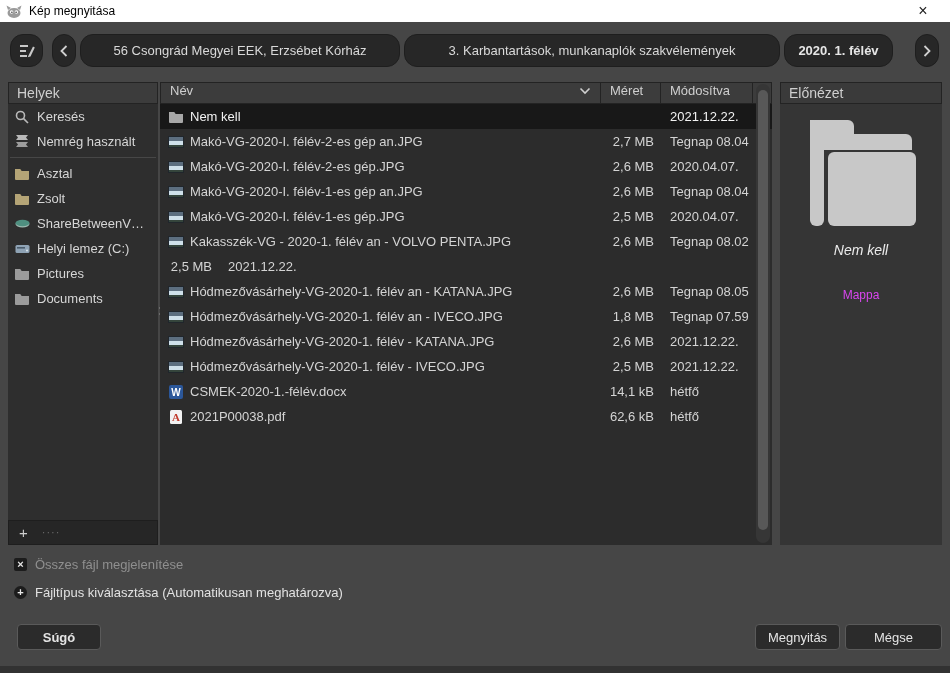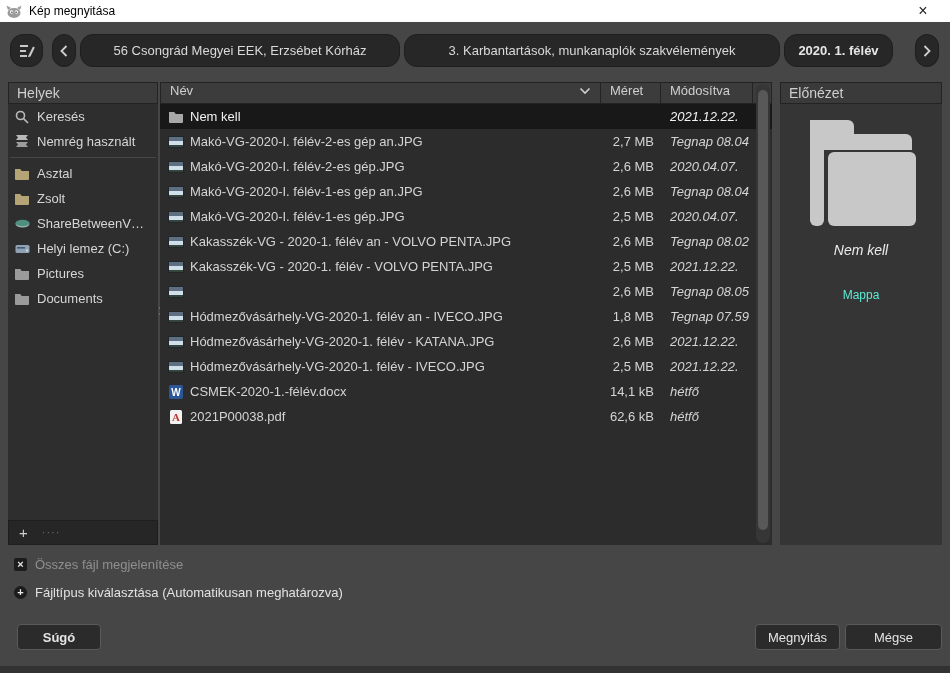--- a/index.html
+++ b/index.html
@@ -66,39 +66,39 @@
   }
   .cols .col:first-child { border-left:1px solid #232323; }
   .col-name { flex:1; justify-content:space-between; }
   .col-size { width:60px; }
   .col-mod  { width:92px; }
   .col-sb   { width:18px; }
   .frow { height:25px; display:flex; align-items:center; font-size:13px; color:#d4d4d4; }
   .frow.selected { background:#181818; color:#f2f2f2; }
   .frow .c-name { flex:1; display:flex; align-items:center; gap:6px; padding:0 8px; white-space:nowrap; overflow:hidden; }
   .frow .c-size { width:60px; text-align:right; padding-right:8px; }
-  .frow .c-mod  { width:92px; padding-left:8px;font-style:italic; }
+  .frow .c-mod  { width:92px; padding-left:8px; }
   .frow .c-sb   { width:18px; }
   .ficon { width:16px; height:16px; flex:0 0 16px; display:flex; align-items:center; justify-content:center; }
   
   .vscroll {
     position:absolute; right:2px; top:2px; width:14px; height:459px;
     background:#363636; border-radius:7px;
   }
   .vscroll .thumb {
     position:absolute; left:2px; right:2px; top:6px; height:440px;
     background:#585858; border-radius:6px;
   }
   
   #preview { left:780px; top:82px; width:162px; height:463px; background:#353535; }
   #preview .panel-head { background:#3a3a3a; }
   .preview-body { display:flex; flex-direction:column; align-items:center; }
   .preview-folder { margin-top:10px; }
   .preview-name { font-size:14px; font-style:italic; color:#ececec; margin-top:12px; }
-  .preview-kind { font-size:12px; color:#5eead4; margin-top:30px; }
+  .preview-kind { font-size:12px; color:#d946ef; margin-top:30px; }
   
   .optrow { position:absolute; left:14px; display:flex; align-items:center; gap:8px; font-size:13px; }
   #opt-allfiles { top:557px; color:#8f8f8f; }
   #opt-filetype { top:585px; color:#e2e2e2; }
   .chk {
     width:13px; height:13px; background:#1c1c1c; border-radius:2px;
     display:flex; align-items:center; justify-content:center;
     color:#e8e8e8; font-size:11px; font-weight:bold; line-height:1;
   }
   .exp {
@@ -351,45 +351,35 @@
               <rect x="0.5" y="0.5" width="15" height="11" fill="none" stroke="#20262c"></rect>
             </svg>
           </span>
           <span>Kakasszék-VG - 2020-1. félév an - VOLVO PENTA.JPG</span>
         </span>
         <span class="c-size">2,6 MB</span>
         <span class="c-mod">Tegnap 08.02</span>
         <span class="c-sb"></span>
       </div>
       <div class="frow">
-        <span class="c-name">
-          <span class="ficon">
-            <svg width="16" height="12" viewBox="0 0 16 12">
-              <rect x="0" y="0" width="16" height="12" fill="#5d6f80"></rect>
-              <rect x="0" y="5" width="16" height="4" fill="#cfe0ea"></rect>
-              <rect x="0" y="9" width="16" height="3" fill="#35453c"></rect>
-              <rect x="0.5" y="0.5" width="15" height="11" fill="none" stroke="#20262c"></rect>
-            </svg>
-          </span>
-          <span>Kakasszék-VG - 2020-1. félév - VOLVO PENTA.JPG</span>
-        </span>
         <span class="c-size">2,5 MB</span>
         <span class="c-mod">2021.12.22.</span>
         <span class="c-sb"></span>
       </div>
       <div class="frow">
         <span class="c-name">
           <span class="ficon">
             <svg width="16" height="12" viewBox="0 0 16 12">
               <rect x="0" y="0" width="16" height="12" fill="#5d6f80"></rect>
               <rect x="0" y="5" width="16" height="4" fill="#cfe0ea"></rect>
               <rect x="0" y="9" width="16" height="3" fill="#35453c"></rect>
               <rect x="0.5" y="0.5" width="15" height="11" fill="none" stroke="#20262c"></rect>
             </svg>
           </span>
+          <span>Hódmezővásárhely-VG-2020-1. félév an - KATANA.JPG</span>
         </span>
         <span class="c-size">2,6 MB</span>
         <span class="c-mod">Tegnap 08.05</span>
         <span class="c-sb"></span>
       </div>
       <div class="frow">
         <span class="c-name">
           <span class="ficon">
             <svg width="16" height="12" viewBox="0 0 16 12">
               <rect x="0" y="0" width="16" height="12" fill="#5d6f80"></rect>

